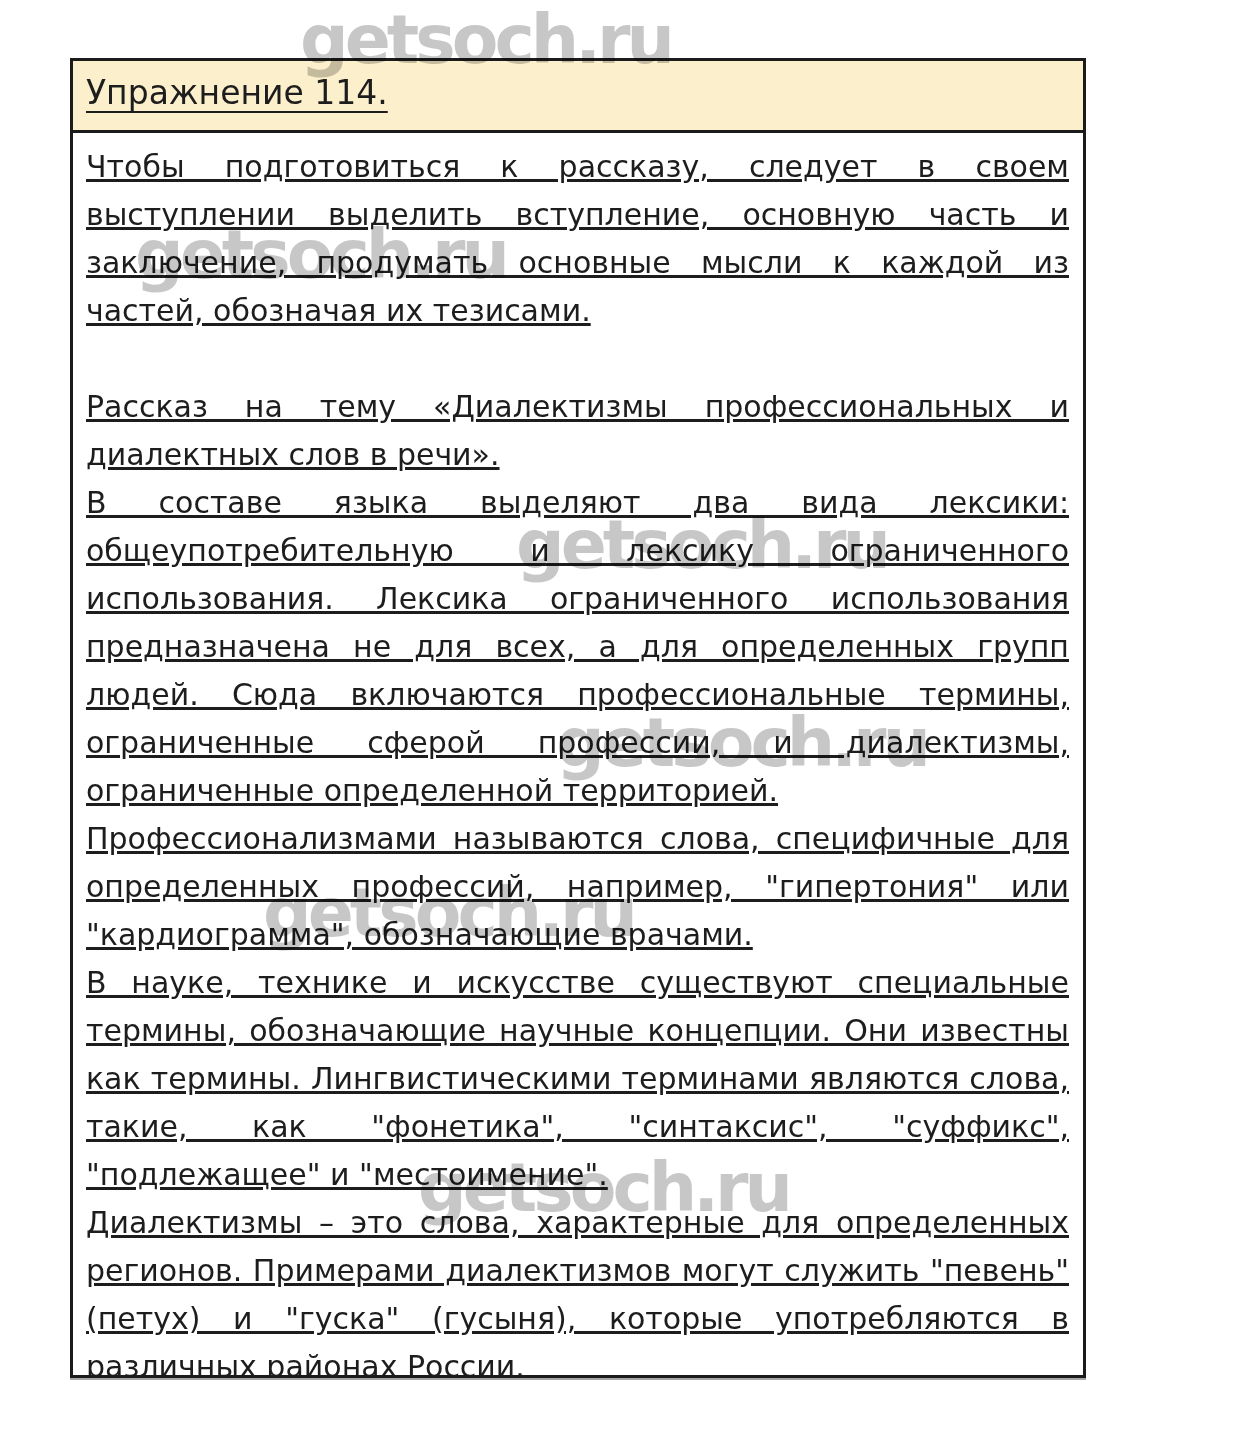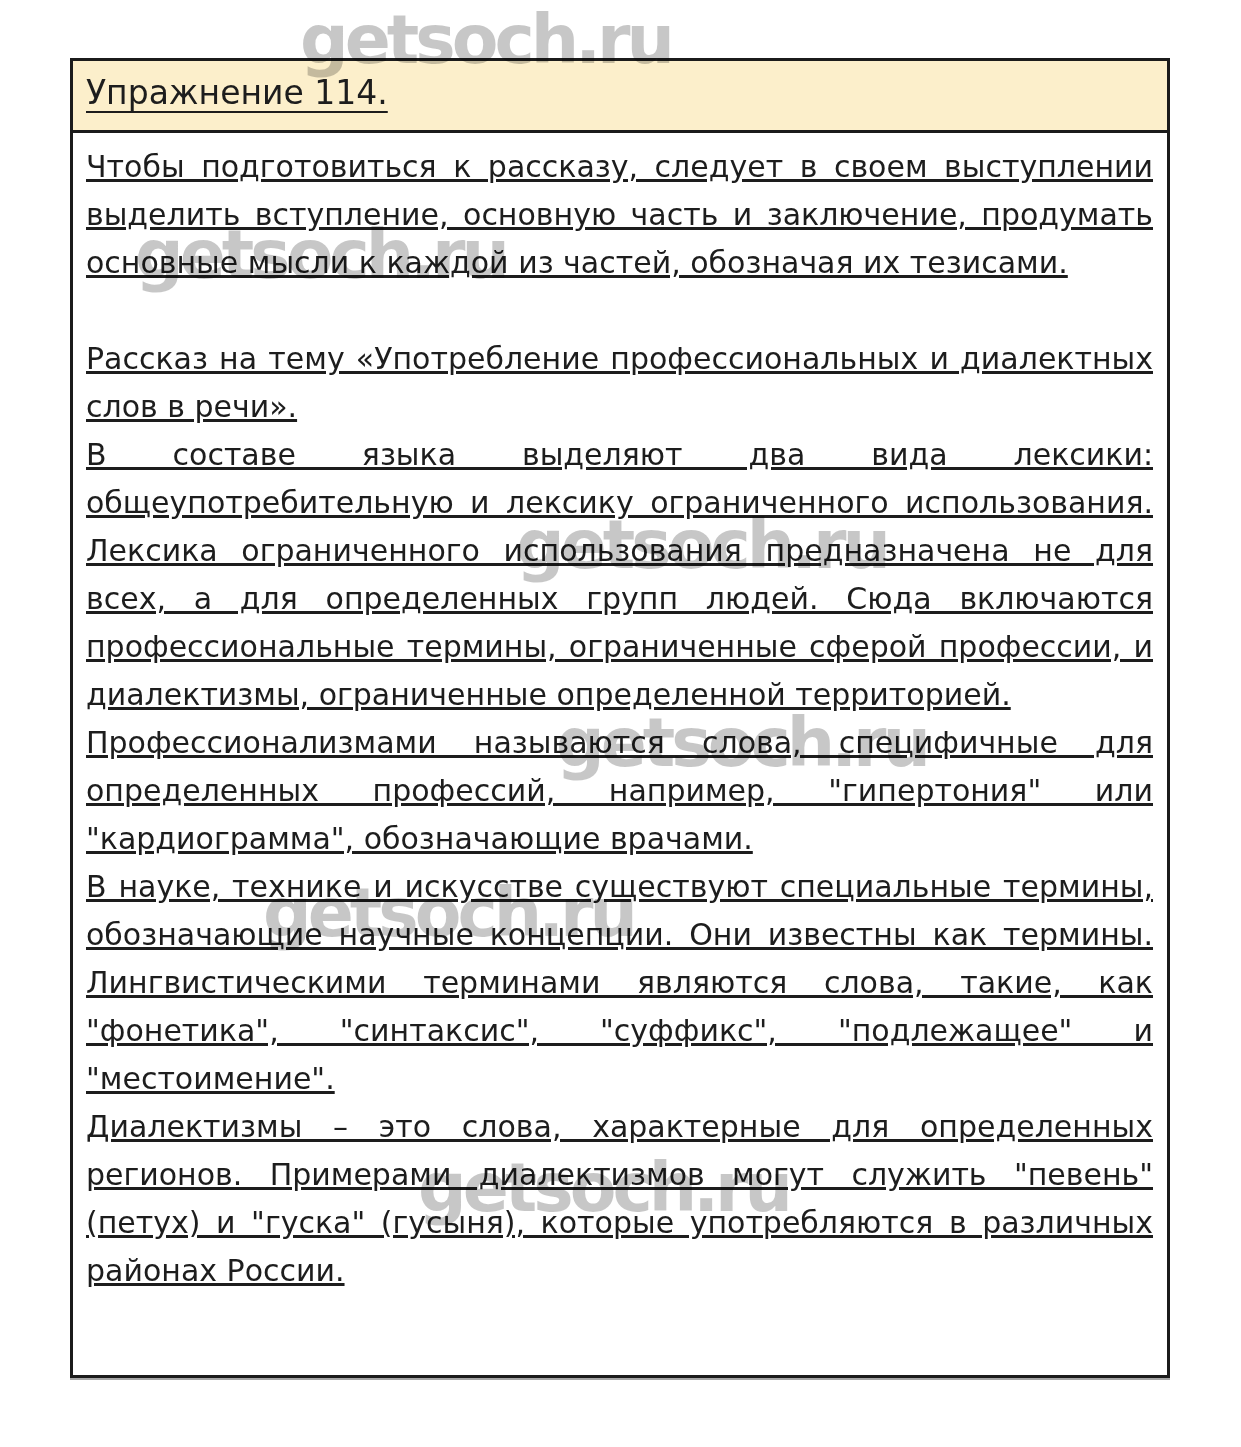--- a/index.html
+++ b/index.html
@@ -34,21 +34,21 @@
   .wm-3 { left: 516px; top: 511px;  }
   .wm-4 { left: 556px; top: 709px;  }
   .wm-5 { left: 263px; top: 879px;  }
   .wm-6 { left: 418px; top: 1154px; }
 
   
   .frame {
     position: absolute;
     left: 70px;
     top: 58px;
-    width: 1100px;
+    width: 1016px;
     height: 1320px;
     box-sizing: border-box;
     border: 3px solid #1b1b1b;
     background: #ffffff;
     box-shadow: 0 2px 0 rgba(0, 0, 0, 0.35);
   }
 
   .frame-header {
     box-sizing: border-box;
     height: 72px;
@@ -98,19 +98,19 @@
 <div class="wm wm-5">getsoch.ru</div>
 <div class="wm wm-6">getsoch.ru</div>
 
 <div class="frame">
   <div class="frame-header">
     <span class="frame-title">Упражнение 114.</span>
   </div>
   <div class="frame-body">
     <p>Чтобы подготовиться к рассказу, следует в своем выступлении выделить вступление, основную часть и заключение, продумать основные мысли к каждой из частей, обозначая их тезисами.</p>
     <p class="blank"></p>
-    <p>Рассказ на тему «Употребление профессиональных и диалектных слов в речи».</p>
+    <p>Рассказ на тему «Диалектизмы профессиональных и диалектных слов в речи».</p>
     <p>В составе языка выделяют два вида лексики: общеупотребительную и лексику ограниченного использования. Лексика ограниченного использования предназначена не для всех, а для определенных групп людей. Сюда включаются профессиональные термины, ограниченные сферой профессии, и диалектизмы, ограниченные определенной территорией.</p>
     <p>Профессионализмами называются слова, специфичные для определенных профессий, например, "гипертония" или "кардиограмма", обозначающие врачами.</p>
     <p>В науке, технике и искусстве существуют специальные термины, обозначающие научные концепции. Они известны как термины. Лингвистическими терминами являются слова, такие, как "фонетика", "синтаксис", "суффикс", "подлежащее" и "местоимение".</p>
     <p>Диалектизмы – это слова, характерные для определенных регионов. Примерами диалектизмов могут служить "певень" (петух) и "гуска" (гусыня), которые употребляются в различных районах России.</p>
   </div>
 </div>
 
 </body></html>

